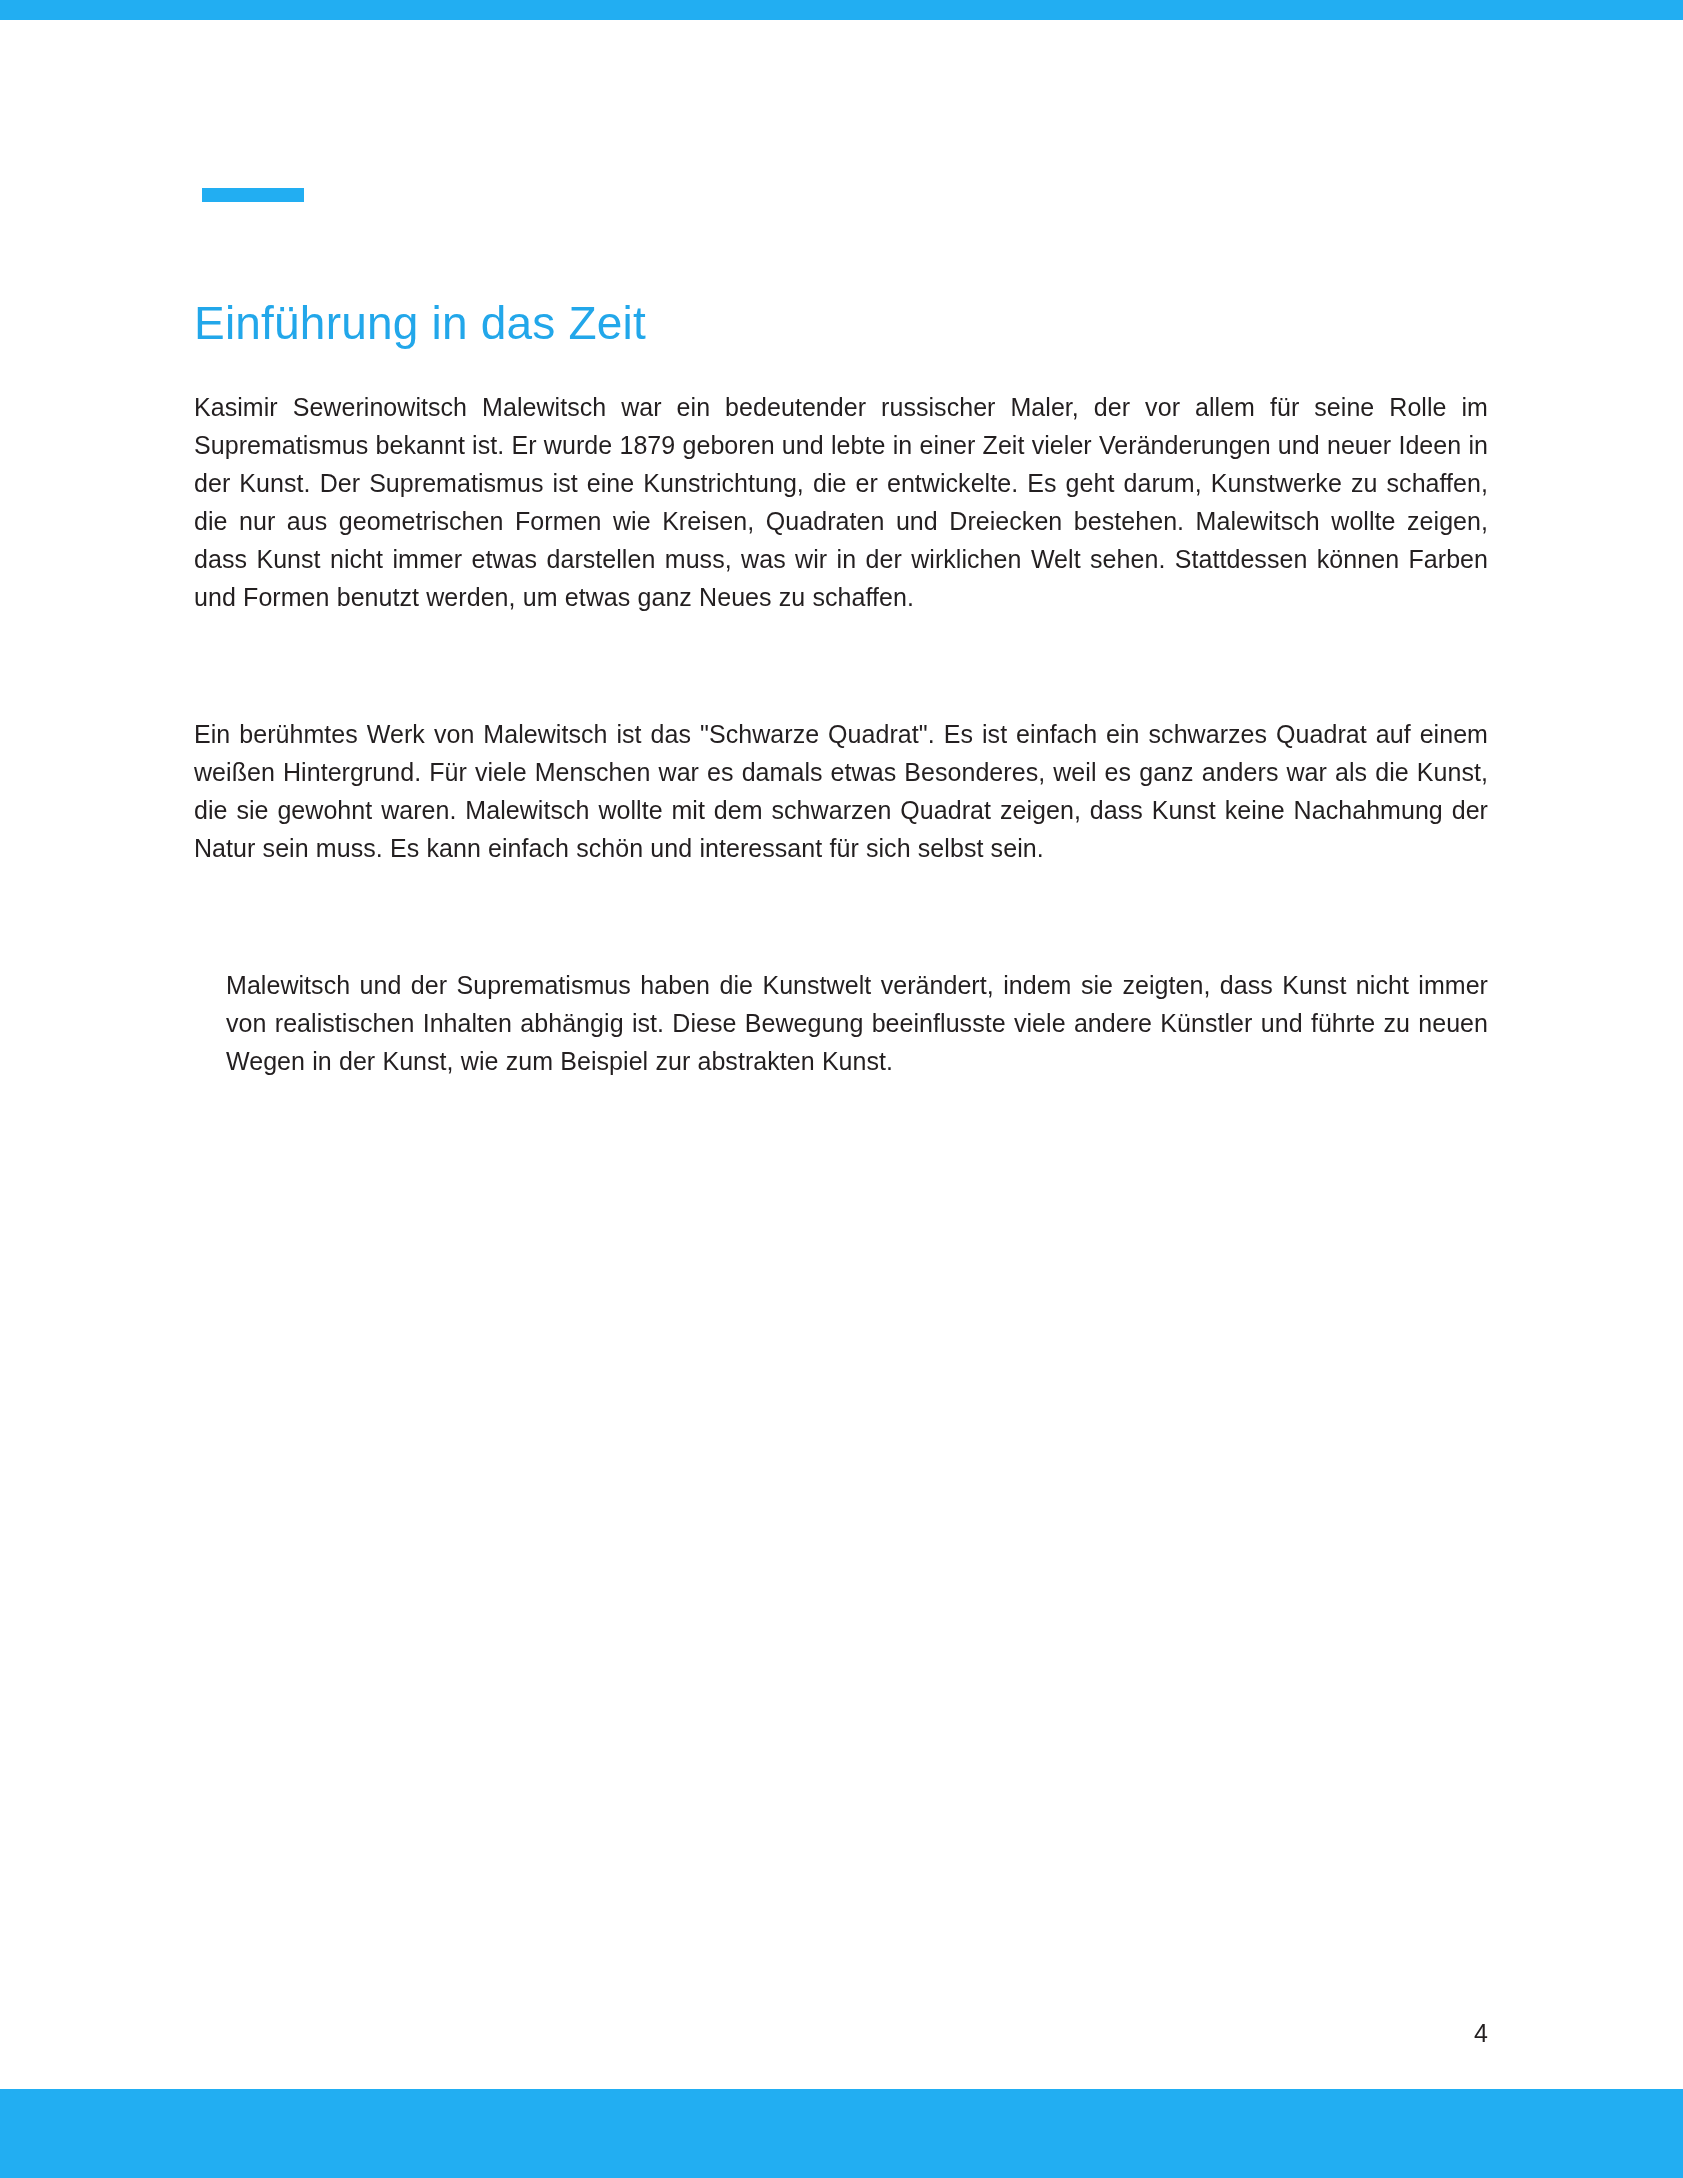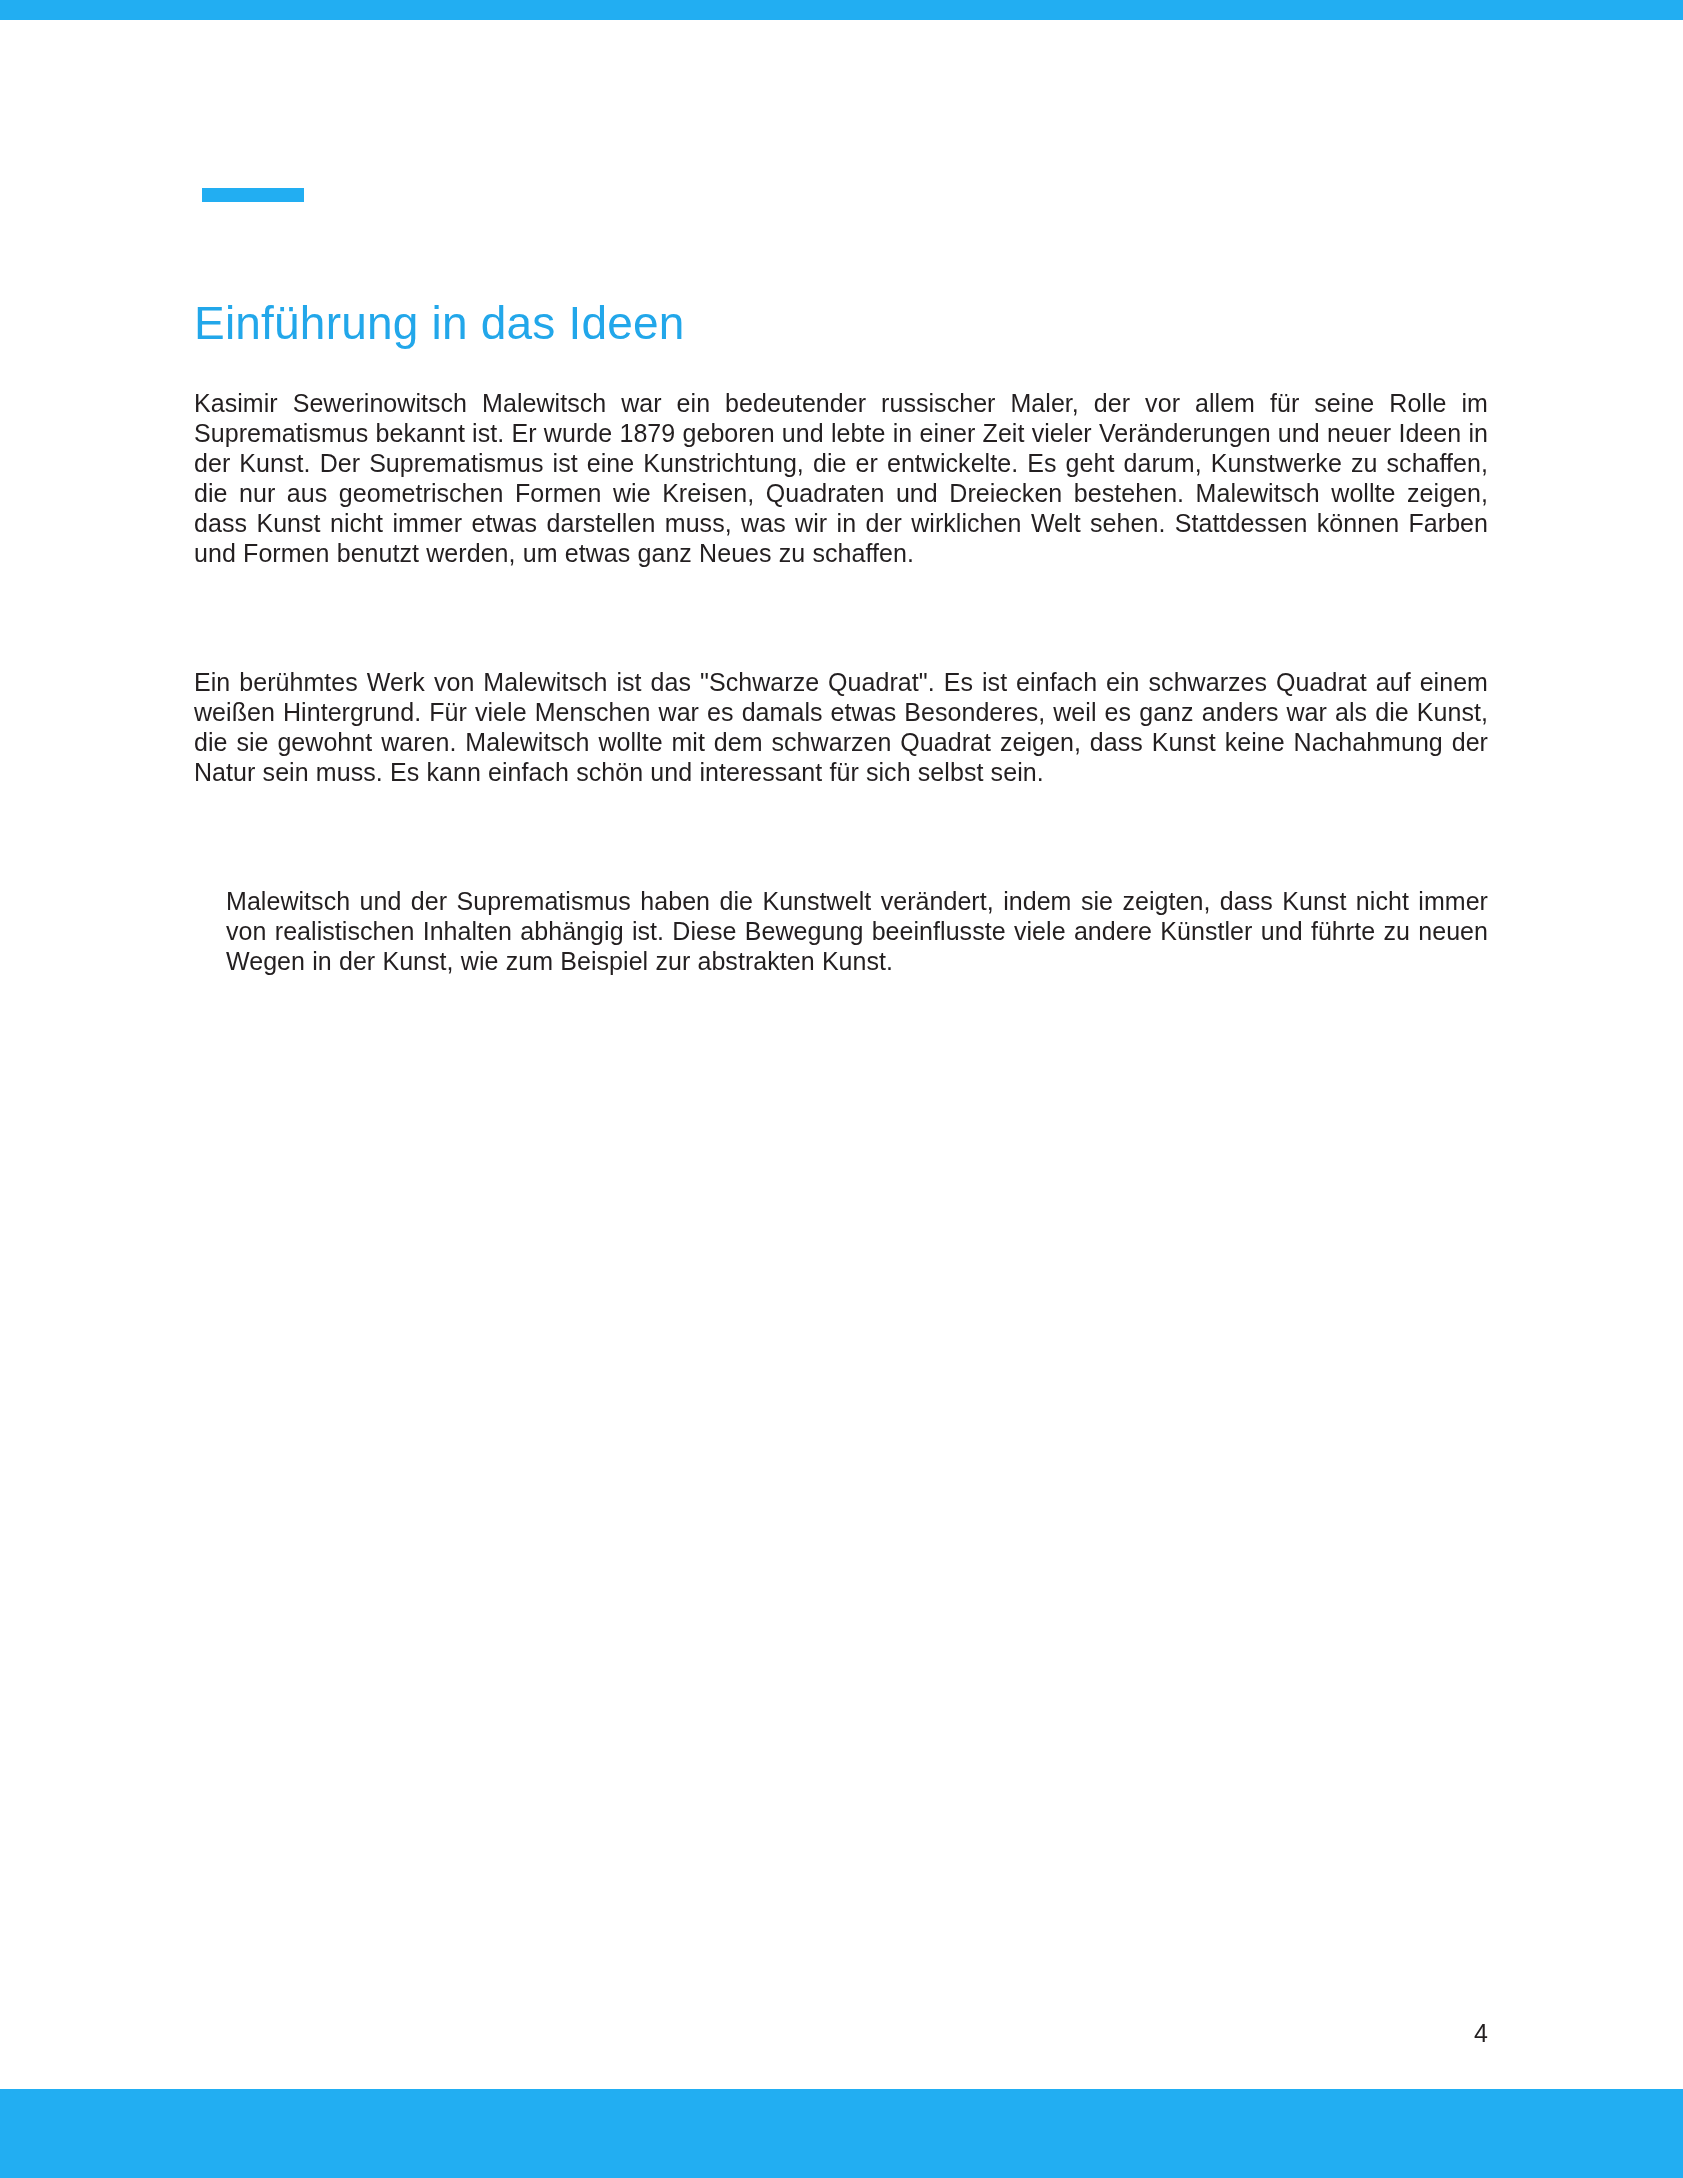--- a/index.html
+++ b/index.html
@@ -73,21 +73,21 @@
   .body-block {
     position: absolute;
     left: 0;
     top: 388px;
     width: 1294px;
   }
 
   p.para {
     margin: 0 0 99px 0;
     font-size: 25px;
-    line-height: 30px;
+    line-height: 38px;
     color: #231f20;
     text-align: justify;
     text-justify: inter-word;
     letter-spacing: 0.05px;
     word-spacing: 0.2px;
   }
   p.para:last-child {
     margin-bottom: 0;
     margin-left: 32px;
   }
@@ -107,21 +107,21 @@
 <body>
 
 <div class="page">
 
   <div class="top-bar"></div>
 
   <div class="accent-rule"></div>
 
   <div class="content">
 
-    <h1 class="section-heading">Einführung in das Ideen</h1>
+    <h1 class="section-heading">Einführung in das Zeit</h1>
 
     <div class="body-block">
       <p class="para">Kasimir Sewerinowitsch Malewitsch war ein bedeutender russischer Maler, der vor allem für seine Rolle im Suprematismus bekannt ist. Er wurde 1879 geboren und lebte in einer Zeit vieler Veränderungen und neuer Ideen in der Kunst. Der Suprematismus ist eine Kunstrichtung, die er entwickelte. Es geht darum, Kunstwerke zu schaffen, die nur aus geometrischen Formen wie Kreisen, Quadraten und Dreiecken bestehen. Malewitsch wollte zeigen, dass Kunst nicht immer etwas darstellen muss, was wir in der wirklichen Welt sehen. Stattdessen können Farben und Formen benutzt werden, um etwas ganz Neues zu schaffen.</p>
       <p class="para">Ein berühmtes Werk von Malewitsch ist das "Schwarze Quadrat". Es ist einfach ein schwarzes Quadrat auf einem weißen Hintergrund. Für viele Menschen war es damals etwas Besonderes, weil es ganz anders war als die Kunst, die sie gewohnt waren. Malewitsch wollte mit dem schwarzen Quadrat zeigen, dass Kunst keine Nachahmung der Natur sein muss. Es kann einfach schön und interessant für sich selbst sein.</p>
       <p class="para">Malewitsch und der Suprematismus haben die Kunstwelt verändert, indem sie zeigten, dass Kunst nicht immer von realistischen Inhalten abhängig ist. Diese Bewegung beeinflusste viele andere Künstler und führte zu neuen Wegen in der Kunst, wie zum Beispiel zur abstrakten Kunst.</p>
     </div>
 
     <div class="page-number">4</div>
 
   </div>

